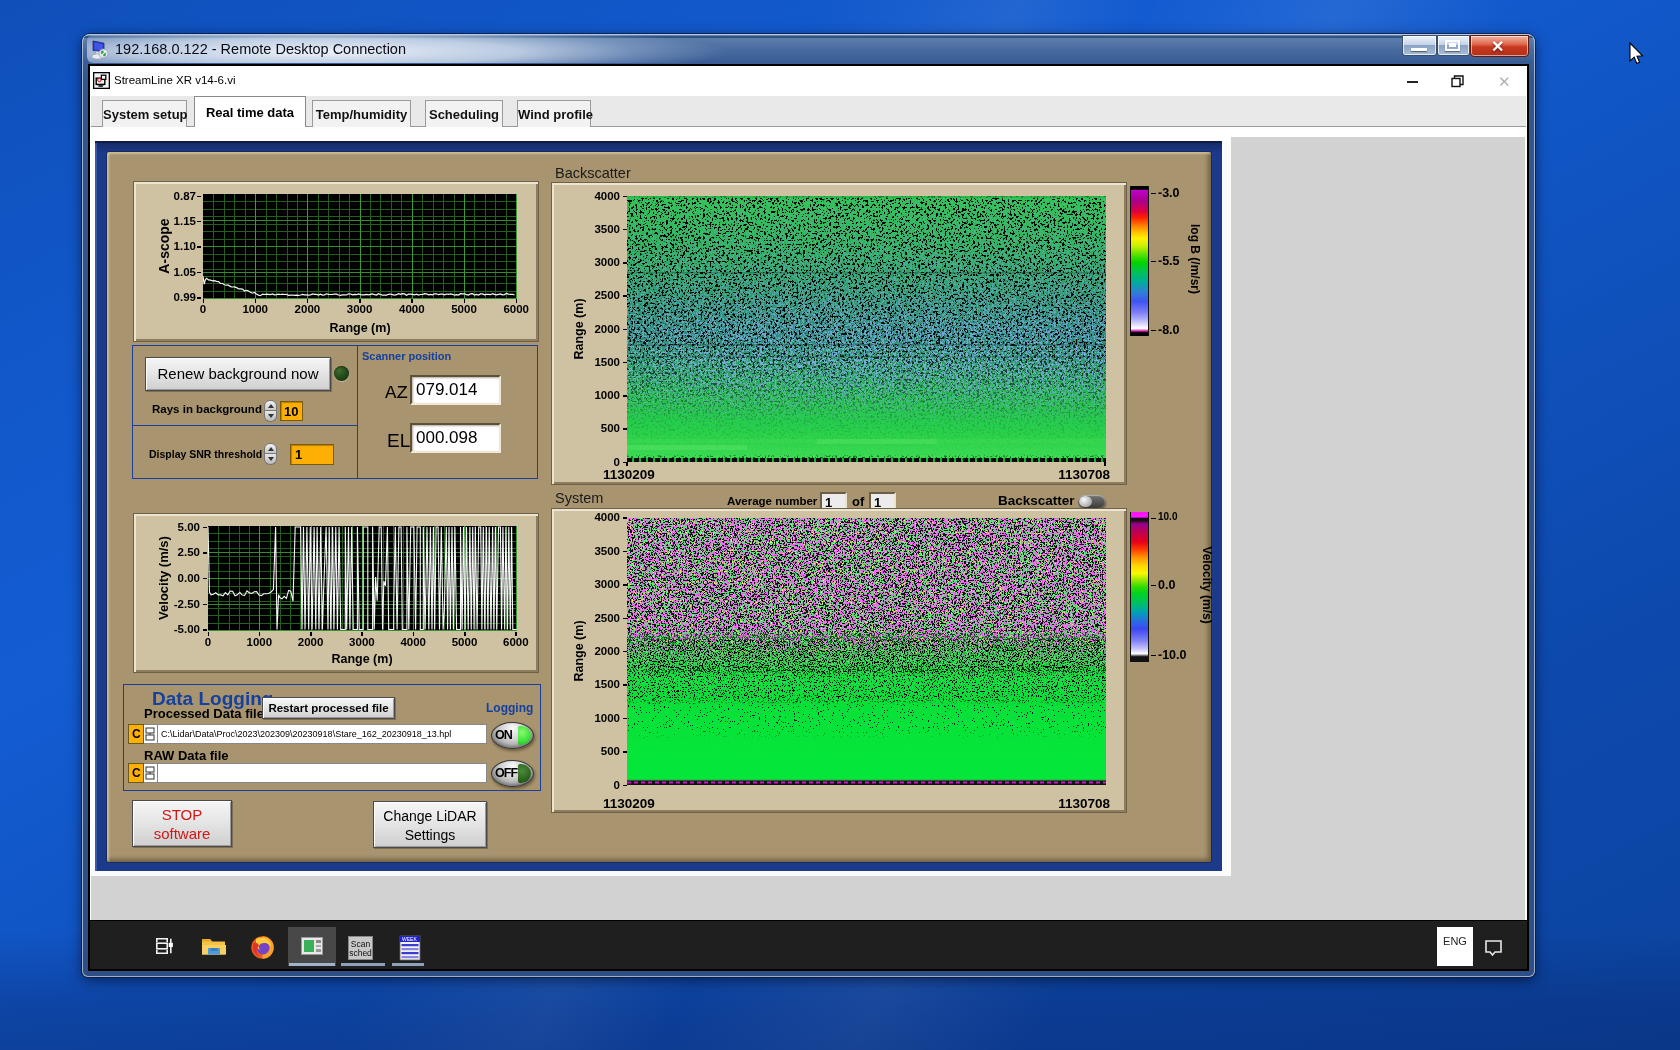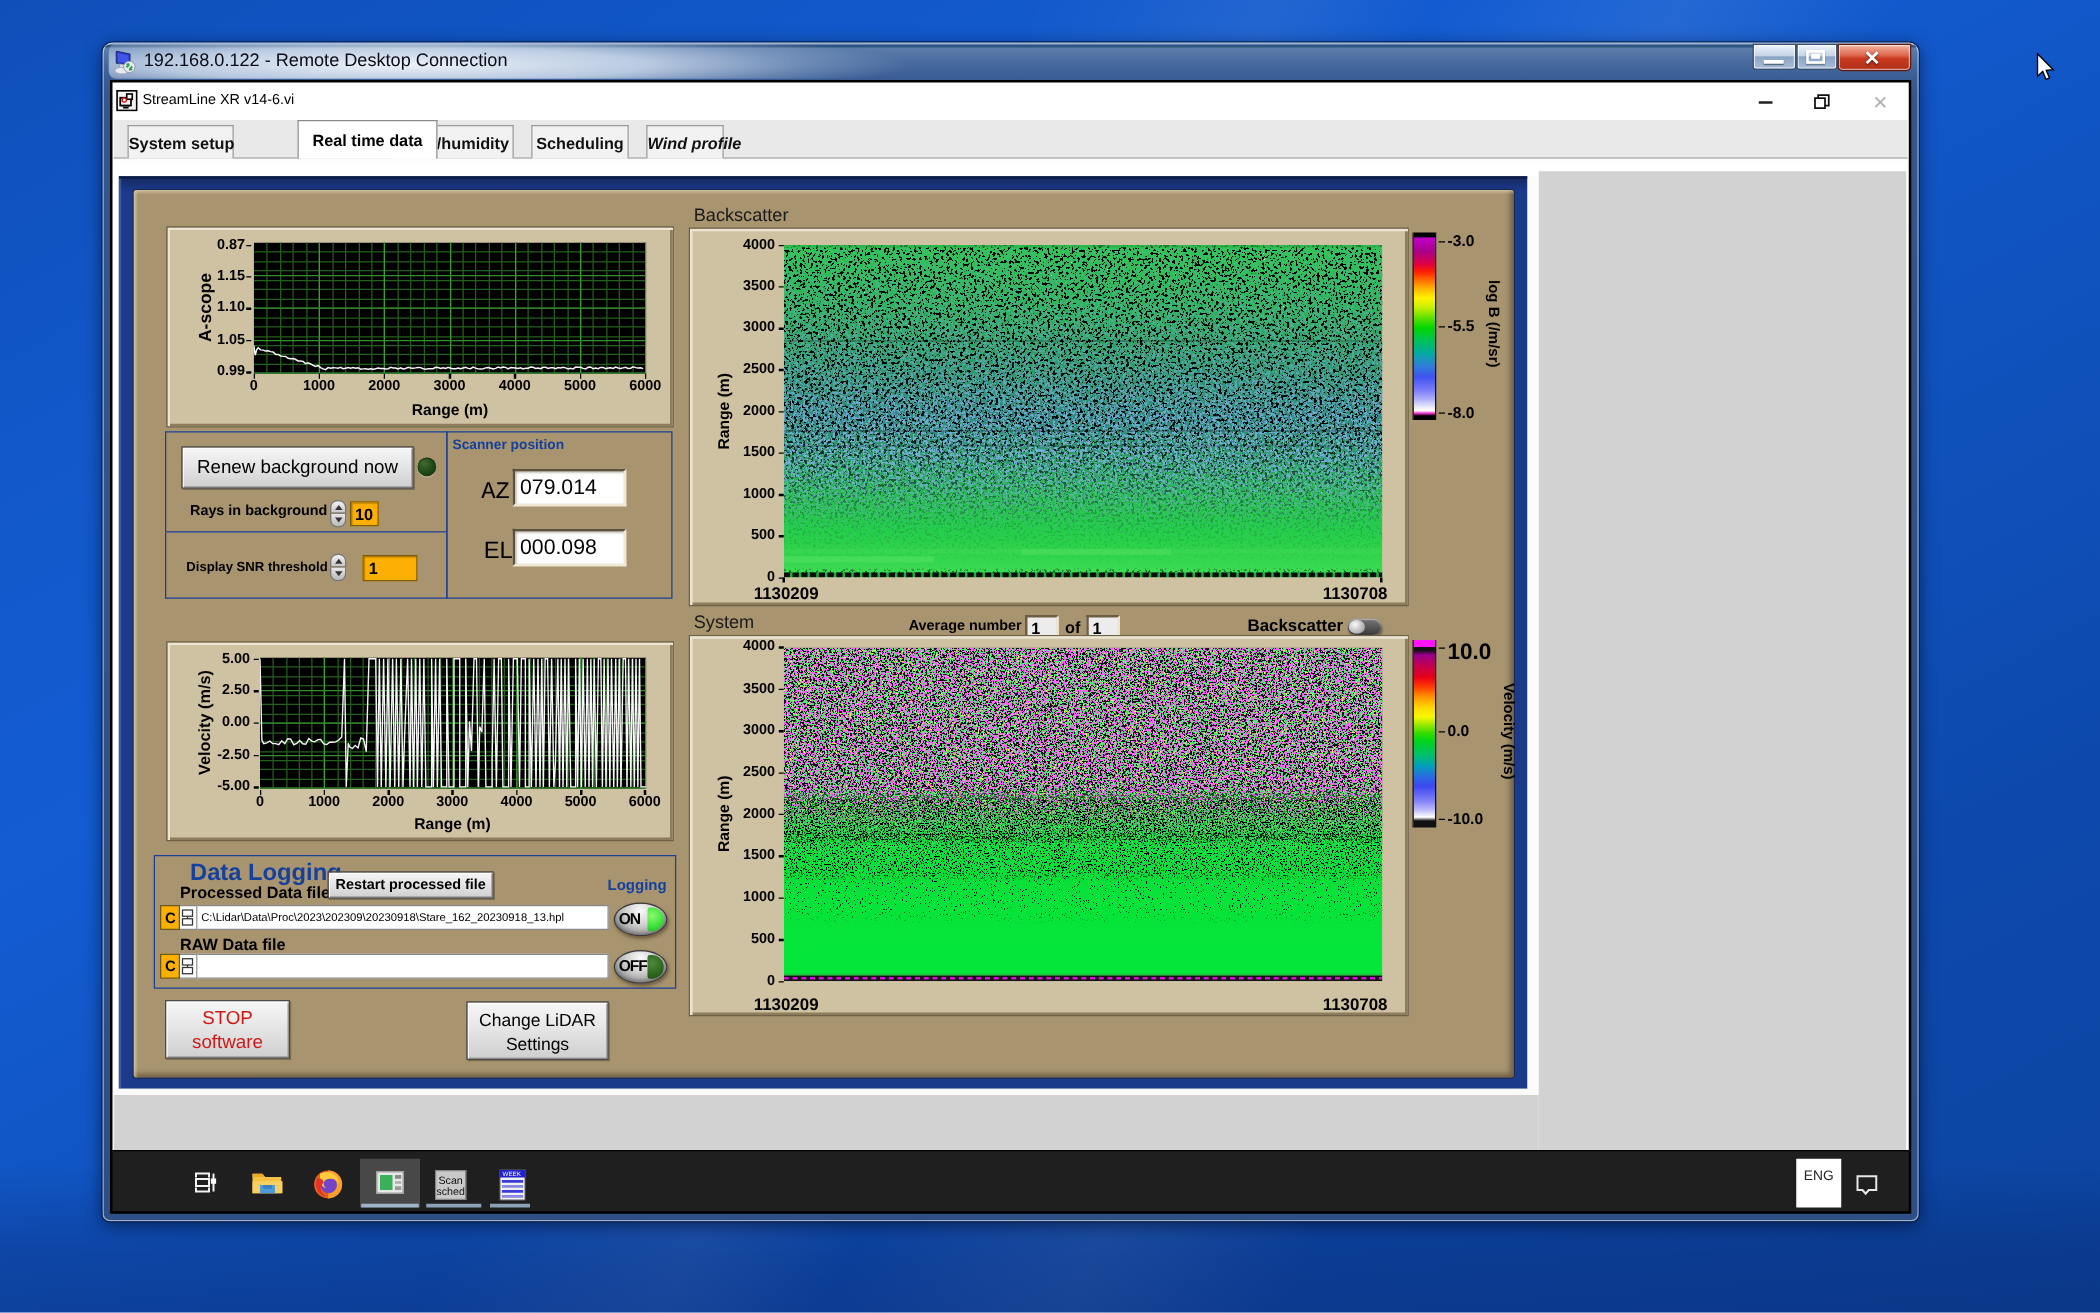--- a/index.html
+++ b/index.html
@@ -43,24 +43,24 @@
   </svg>
 <div style="position:absolute;left:114px;top:74px;width:400px;height:16px;font-size:11.5px;color:#000;">StreamLine XR v14-6.vi</div>
 <div style="position:absolute;left:1407px;top:81px;width:11px;height:2px;background:#222;"></div>
 <svg style="position:absolute;left:1451px;top:75px;width:13px;height:13px;" viewBox="0 0 13 13">
     <rect x="1" y="3.5" width="8" height="8" fill="none" stroke="#111" stroke-width="1.4"></rect>
     <path d="M3.5 3.5 V1 H12 V9.5 H9" fill="none" stroke="#111" stroke-width="1.4"></path>
   </svg>
 <div style="position:absolute;left:1498px;top:73px;width:16px;height:16px;color:#b0b0b0;font-size:15px;">✕</div>
 <div style="position:absolute;left:91px;top:96px;width:1435px;height:31px;background:#e9e9e9;border-bottom:1px solid #9a9a9a;"></div>
 <div style="position:absolute;left:102px;top:100px;width:85px;height:27px;background:#f2f2f2;border:1px solid #9a9a9a;border-bottom:none;text-align:center;font-size:13px;font-weight:bold;padding-top:5.5px;color:#111;white-space:nowrap;">System setup</div>
-<div style="position:absolute;left:194px;top:96px;width:112px;height:31px;background:#fff;border:1px solid #8a8a8a;border-bottom:none;z-index:3;text-align:center;font-size:13px;font-weight:bold;padding-top:7.5px;white-space:nowrap;margin-left:44px;">Real time data</div>
+<div style="position:absolute;left:194px;top:96px;width:112px;height:31px;background:#fff;border:1px solid #8a8a8a;border-bottom:none;z-index:3;text-align:center;font-size:13px;font-weight:bold;padding-top:7.5px;white-space:nowrap;">Real time data</div>
 <div style="position:absolute;left:312px;top:100px;width:99px;height:27px;background:#f2f2f2;border:1px solid #9a9a9a;border-bottom:none;text-align:center;font-size:13px;font-weight:bold;padding-top:5.5px;color:#111;white-space:nowrap;">Temp/humidity</div>
 <div style="position:absolute;left:425px;top:100px;width:78px;height:27px;background:#f2f2f2;border:1px solid #9a9a9a;border-bottom:none;text-align:center;font-size:13px;font-weight:bold;padding-top:5.5px;color:#111;white-space:nowrap;">Scheduling</div>
-<div style="position:absolute;left:517px;top:100px;width:62px;height:27px;background:#f2f2f2;border:1px solid #9a9a9a;border-bottom:none;text-align:center;font-size:13px;font-weight:bold;padding-top:5.5px;color:#111;white-space:nowrap;font-style:italic;">Wind profile</div>
+<div style="position:absolute;left:517px;top:100px;width:74px;height:27px;background:#f2f2f2;border:1px solid #9a9a9a;border-bottom:none;text-align:center;font-size:13px;font-weight:bold;padding-top:5.5px;color:#111;white-space:nowrap;">Wind profile</div>
 <div style="position:absolute;left:95px;top:141px;width:1127px;height:730px;background:linear-gradient(#152960,#1c3a8a 12px,#1c3a8a);box-shadow:inset 0 2px 0 #0e1d48,inset 2px 0 0 rgba(90,120,200,0.5);"></div>
 <div style="position:absolute;left:1222px;top:141px;width:9px;height:730px;background:#fbfbfb;"></div>
 <div style="position:absolute;left:91px;top:871px;width:1140px;height:5px;background:#fafafa;"></div>
 <div style="position:absolute;left:1231px;top:137px;width:294px;height:783px;background:#d2d2d2;"></div>
 <div style="position:absolute;left:91px;top:876px;width:1140px;height:44px;background:#d2d2d2;"></div>
 <div style="position:absolute;left:91px;top:127px;width:1435px;height:3px;background:#fdfdfd;"></div>
 <div style="position:absolute;left:107px;top:152px;width:1104px;height:710px;background:#a8946f;border-radius:2px;box-shadow:inset 2px 2px 2px rgba(235,220,185,0.55),inset -3px -3px 4px rgba(40,28,10,0.42),0 0 0 1px rgba(20,16,8,0.35);"></div>
 <div class="gc" style="position:absolute;left:134px;top:182px;width:404px;height:159px;"></div>
 <svg style="position:absolute;left:203px;top:194px;width:314px;height:105px;" width="314" height="105" viewBox="0 0 314 105">
     <rect width="314" height="105" fill="#000"></rect>
@@ -536,21 +536,21 @@
 <div style="position:absolute;left:623px;top:584.1px;width:4px;height:1.5px;background:#000;"></div>
 <div style="position:absolute;left:580px;top:544.7px;width:40px;height:13px;text-align:right;font-size:11.5px;font-weight:bold;">3500</div>
 <div style="position:absolute;left:623px;top:550.7px;width:4px;height:1.5px;background:#000;"></div>
 <div style="position:absolute;left:580px;top:511.29999999999995px;width:40px;height:13px;text-align:right;font-size:11.5px;font-weight:bold;">4000</div>
 <div style="position:absolute;left:623px;top:517.3px;width:4px;height:1.5px;background:#000;"></div>
 <div style="position:absolute;left:603px;top:796px;width:60px;height:14px;font-size:13.5px;font-weight:bold;">1130209</div>
 <div style="position:absolute;left:1050px;top:796px;width:60px;height:14px;font-size:13.5px;font-weight:bold;text-align:right;">1130708</div>
 <div style="position:absolute;left:530px;top:643px;width:100px;height:16px;text-align:center;font-size:12.5px;font-weight:bold;transform:rotate(-90deg);">Range (m)</div>
 <div style="position:absolute;left:1130px;top:512px;width:19px;height:150px;background:linear-gradient(#ff14ff 0%,#ff14ff 3.5%,#111 4%,#111 5.5%,#99008c 8%,#c4004c 14%,#e80018 20%,#ff3c00 25%,#ff9000 30%,#ffd800 36%,#f8f800 41%,#a0e800 45%,#30dc00 50%,#00d41c 54%,#00bc74 62%,#00a0b8 67%,#2a6ae0 73%,#3c48f0 78%,#8484f8 86%,#c4c0fa 91%,#fff 94.5%,#111 96.5%,#111 100%);border-left:1px solid #111;border-right:1px solid #111;"></div>
 <div style="position:absolute;left:1151px;top:517.5px;width:5px;height:1.5px;background:#000;"></div>
-<div style="position:absolute;left:1158px;top:511px;width:40px;height:14px;font-size:18px;font-weight:bold;">10.0</div>
+<div style="position:absolute;left:1158px;top:511px;width:40px;height:14px;font-size:10px;font-weight:bold;">10.0</div>
 <div style="position:absolute;left:1151px;top:584.5px;width:5px;height:1.5px;background:#000;"></div>
 <div style="position:absolute;left:1158px;top:578px;width:40px;height:14px;font-size:12.5px;font-weight:bold;">0.0</div>
 <div style="position:absolute;left:1151px;top:654.5px;width:5px;height:1.5px;background:#000;"></div>
 <div style="position:absolute;left:1158px;top:648px;width:40px;height:14px;font-size:12.5px;font-weight:bold;">-10.0</div>
 <div style="position:absolute;left:1152px;top:578px;width:110px;height:14px;text-align:center;font-size:12px;font-weight:bold;transform:rotate(90deg);white-space:nowrap;">Velocity (m/s)</div>
 <div style="position:absolute;left:90px;top:920px;width:1437px;height:49px;background:#1f1f1f;border-top:1.5px solid #000;"></div>
 <svg style="position:absolute;left:154px;top:936px;width:20px;height:20px;" viewBox="0 0 20 20">
     <path d="M2.8 6 v-3.2 h10.4 v3.2" stroke="#f2f2f2" stroke-width="1.6" fill="none"></path>
     <rect x="2.8" y="7.2" width="10.4" height="5.6" fill="none" stroke="#f2f2f2" stroke-width="1.6"></rect>
     <path d="M2.8 14 v3.2 h10.4 v-3.2" stroke="#f2f2f2" stroke-width="1.6" fill="none"></path>

